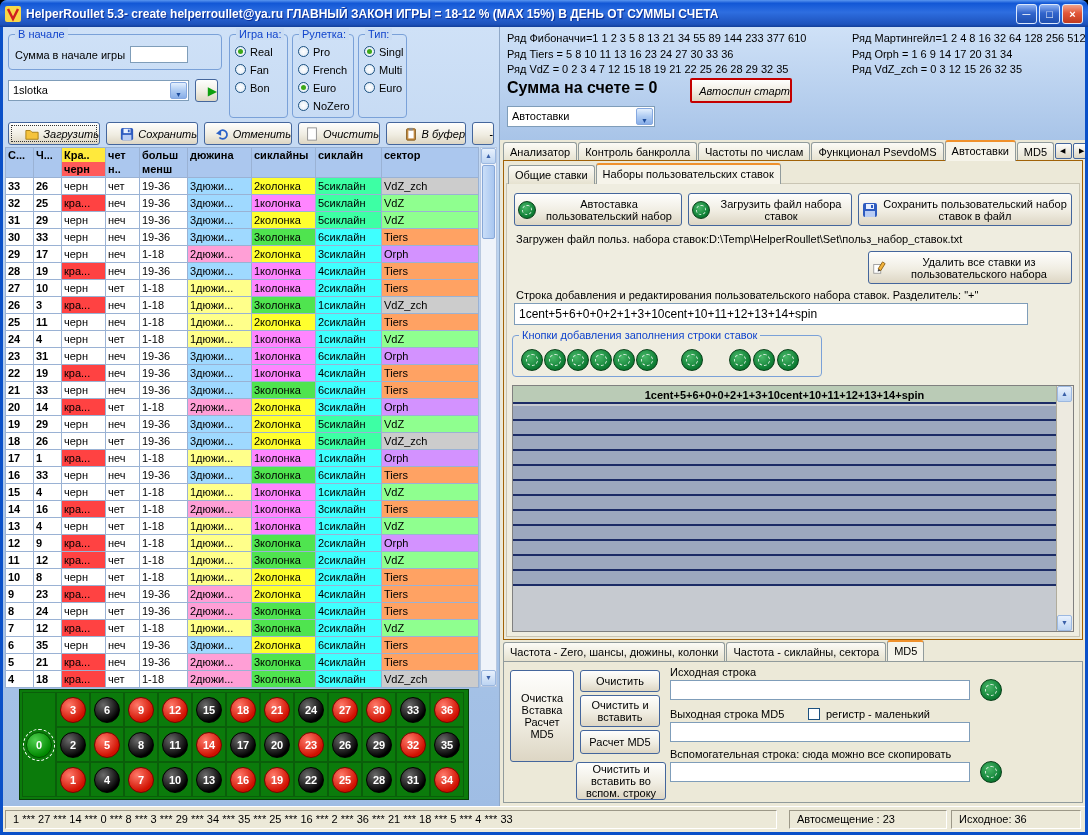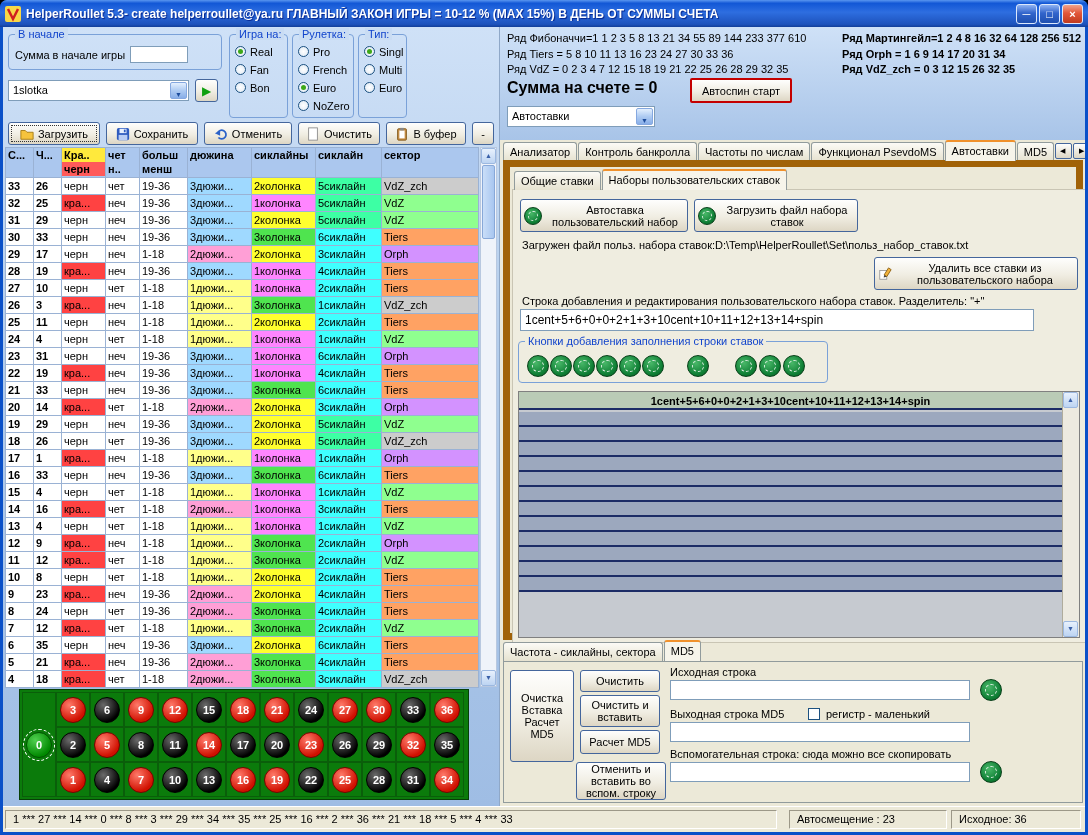--- a/index.html
+++ b/index.html
@@ -32,21 +32,21 @@
   .start-row { display:flex; align-items:center; gap:5px; padding:11px 5px 0 6px; }
   .start-input { width:58px; height:17px; border:1px solid #7F9DB9; background:#fff; font-family:inherit; font-size:11px; }
 
   .combo { position:relative; height:21px; background:#fff; border:1px solid #7F9DB9; font-size:11px; line-height:19px; padding-left:4px; white-space:nowrap; overflow:hidden; }
   .combo-arrow { position:absolute; right:1px; top:1px; width:17px; height:17px; border:1px solid #85A8E0; border-radius:2px;
     background:linear-gradient(180deg,#E4F0FE,#AECBF2 50%,#88AEE8); }
   .combo-arrow::after { content:"▼"; position:absolute; left:4px; top:2px; font-size:7px; color:#1D4C9C; }
   #slot-combo { position:absolute; left:5px; top:53px; width:181px; }
 
   .xp-btn { border:1px solid #44669C; border-radius:3px; background:linear-gradient(180deg,#FEFEFD,#F0EDE2 55%,#DDD6C4);
-    font-family:inherit; font-size:11px; color:#000; display:flex; align-items:center; justify-content:center; gap:4px; cursor:default; }
+    font-family:inherit; font-size:11px; color:#000; display:flex; align-items:center; justify-content:flex-end; gap:4px; cursor:default;font-style:italic; }
   #play-btn { position:absolute; left:192px; top:52px; width:23px; height:23px; }
   #play-btn::after { content:"▶"; color:#0FA00F; font-size:12px; }
 
   #grp-game { left:226px; top:7px; width:59px; height:84px; }
   #grp-roulette { left:289px; top:7px; width:62px; height:84px; }
   #grp-type { left:355px; top:7px; width:49px; height:84px; }
   .radio-col { padding:9px 3px 0 5px; display:flex; flex-direction:column; gap:3px; }
   .radio-row { display:flex; align-items:center; gap:4px; height:15px; }
   .radio { width:11px; height:11px; border-radius:50%; border:1px solid #1C5180; background:radial-gradient(#ffffff,#DCE8F4); flex:none; position:relative; }
   .radio.on::after { content:""; position:absolute; left:2px; top:2px; width:5px; height:5px; border-radius:50%; background:#3DA818; }
@@ -80,21 +80,21 @@
   .num-chip { width:26px; height:26px; border-radius:50%; color:#fff; font-weight:bold; font-size:11px; display:flex; align-items:center; justify-content:center; }
   .redc { background:radial-gradient(circle at 35% 30%,#FF7A6A,#D01000 70%); border:1px solid #7A0000; }
   .blackc { background:radial-gradient(circle at 35% 30%,#6A6A6A,#000 72%); border:1px solid #000; }
   .zeroc { background:radial-gradient(circle at 35% 30%,#50D050,#008800 72%); border:1px solid #005500; outline:1px dashed #fff; outline-offset:2px; }
 
   
   .right-panel { position:absolute; left:496px; top:0; width:586px; height:779px; background:#ECE9D8; border-left:1px solid #8FA8C8; }
   .right-top { position:absolute; left:0; top:0; right:0; height:113px; background:linear-gradient(180deg,#CFE1F7,#A8C4E8); }
   .series { position:absolute; font-size:11px; line-height:15.5px; white-space:nowrap; }
   #series-col1 { left:7px; top:4px; }
-  #series-col2 { left:342px; top:4px;font-weight:bold; }
+  #series-col2 { left:352px; top:4px; }
   .balance { position:absolute; left:7px; top:52px; font-size:16px; font-weight:bold; }
   #autobets-combo { position:absolute; left:7px; top:79px; width:148px; }
   #autospin { position:absolute; left:190px; top:51px; width:102px; height:25px; border:2px solid #C40000; border-radius:2px; }
   .delay-panel { position:absolute; left:296px; top:47px; width:262px; height:40px; border:1px solid #A0B4C8; box-shadow:inset 1px 1px 0 #FFFFFF; }
   .delay-label { position:absolute; left:6px; top:5px; width:80px; font-size:11px; line-height:14px; }
   .spinner { position:absolute; left:90px; top:3px; width:58px; height:32px; background:#fff; border:1px solid #7F9DB9; }
   .spin-value { position:absolute; left:2px; top:5px; width:36px; border:none; font-family:inherit; font-size:15px; font-weight:bold; }
   .spin-btn { position:absolute; right:1px; width:16px; height:14px; border:1px solid #85A8E0; border-radius:2px; background:linear-gradient(180deg,#E4F0FE,#AECBF2 50%,#88AEE8); }
   .spin-btn.up{top:1px;} .spin-btn.down{bottom:1px;}
   .spin-btn.up::after{content:"▲"; position:absolute; left:4px; top:2px; font-size:6px; color:#1D4C9C;}
@@ -102,21 +102,21 @@
 
   .tabs-row { position:absolute; left:3px; top:113px; width:580px; height:21px; display:flex; align-items:flex-end; }
   .tab { height:19px; line-height:18px; padding:0 6px; border:1px solid #919B9C; border-bottom:none; border-radius:3px 3px 0 0;
     background:linear-gradient(180deg,#FCFBF6,#E6E2D0); margin-right:1px; font-size:11px; white-space:nowrap; }
   .tab.active { background:#F6F4EA; border-top:2px solid #F0912C; height:21px; line-height:19px; position:relative; z-index:2; }
   .tab-scrolls { margin-left:auto; display:flex; gap:1px; margin-bottom:2px; }
   .tsc { width:17px; height:16px; position:relative; border:1px solid #44669C; border-radius:2px; background:linear-gradient(180deg,#FEFEFD,#DDD6C4); }
   .tsc.left::after { content:"◀"; position:absolute; left:4px; top:3px; font-size:7px; }
   .tsc.right::after { content:"▶"; position:absolute; left:5px; top:3px; font-size:7px; }
 
-  .tab-page { position:absolute; left:3px; top:133px; width:580px; height:480px; background:#ECE9D8; border:7px solid #a16207;padding-left:48px; }
+  .tab-page { position:absolute; left:3px; top:133px; width:580px; height:480px; background:#ECE9D8; border:1px solid #a16207;padding-left:48px; }
   .sub-page { position:absolute; left:2px; top:22px; width:574px; height:454px; border:1px solid #C9C5B4; background:#EFEDE0; }
   .subtabs { position:absolute; left:4px; top:2px; display:flex; align-items:flex-end; height:21px; }
 
   .pbtn { position:absolute; border:1px solid #44669C; border-radius:3px; background:linear-gradient(180deg,#FEFEFD,#F0EDE2 55%,#DDD6C4);
     display:flex; align-items:center; gap:4px; padding:1px 3px; font-size:11px; line-height:12px; text-align:center; }
   .pbtn .pbtn-text { flex:1; }
   #pb1 { left:10px; top:32px; width:168px; height:33px; }
   #pb2 { left:184px; top:32px; width:164px; height:33px; }
   #pb3 { left:354px; top:32px; width:214px; height:33px; }
   #pb4 { left:10px; top:90px; width:168px; height:33px; }
@@ -171,21 +171,21 @@
 </head>
 <body>
 
 <div class="window">
 
   <div class="titlebar">
     <svg class="app-icon" width="16" height="16" viewBox="0 0 16 16">
       <rect width="16" height="16" rx="2" fill="#F8D848"></rect>
       <path d="M3 3 L8 13 L13 3" stroke="#D02020" stroke-width="2.5" fill="none"></path>
     </svg>
-    <div class="title-text">HelperRoullet 5.3- create helperroullet@ya.ru ГЛАВНЫЙ ЗАКОН ИГРЫ = 10-12 % (MAX 15%) В ДЕНЬ ОТ СУММЫ СЧЕТА</div>
+    <div class="title-text">HelperRoullet 5.3- create helperroullet@ya.ru ГЛАВНЫЙ ЗАКОН ИГРЫ = 18-12 % (MAX 15%) В ДЕНЬ ОТ СУММЫ СЧЕТА</div>
     <div class="tb-btns">
       <div class="tb-btn">
           <span>─</span>
         </div>
       <div class="tb-btn">
           <span>□</span>
         </div>
       <div class="tb-btn close">
           <span>×</span>
         </div>
@@ -854,20 +854,29 @@
         </div>
 
         <button class="pbtn" id="pb1">
           <span class="chip-ico"></span>
           <span class="pbtn-text">Автоставка пользовательский набор</span>
         </button>
         <button class="pbtn" id="pb2">
           <span class="chip-ico"></span>
           <span class="pbtn-text">Загрузить файл набора ставок</span>
         </button>
+        <button class="pbtn" id="pb3">
+          <svg class="ico" width="16" height="16" viewBox="0 0 16 16">
+              <rect x="1" y="1" width="14" height="14" rx="2" fill="#2E5BBF"></rect>
+              <rect x="4" y="2" width="8" height="5" fill="#E8F0FF"></rect>
+              <rect x="9" y="3" width="2" height="3" fill="#2E5BBF"></rect>
+              <rect x="3" y="9" width="10" height="6" fill="#B8CCF4"></rect>
+            </svg>
+          <span class="pbtn-text">Сохранить пользовательский набор ставок в файл</span>
+        </button>
 
         <div class="file-text">Загружен файл польз. набора ставок:D:\Temp\HelperRoullet\Set\польз_набор_ставок.txt</div>
 
         <button class="pbtn" id="pb6">
           <svg class="ico" width="14" height="14" viewBox="0 0 16 16">
               <rect x="2" y="4" width="8" height="10" fill="#FFF" stroke="#999"></rect>
               <polygon points="7,9 12,1 15,3 10,11" fill="#F2B33C" stroke="#8A5E10"></polygon>
               <polygon points="7,9 10,11 6.5,12" fill="#444"></polygon>
             </svg>
           <span class="pbtn-text">Удалить все ставки из пользовательского набора</span>
@@ -907,39 +916,40 @@
               <div class="list-row"></div>
             </div>
           <div class="list-scroll">
             <div class="sb-arrow up"></div>
             <div class="sb-arrow down"></div>
           </div>
         </div>
       </div>
 
       <div class="btabs">
+        <div class="tab">Частота - Zero, шансы, дюжины, колонки</div>
         <div class="tab">Частота - сиклайны, сектора</div>
         <div class="tab active">MD5</div>
       </div>
 
       <div class="md5-panel">
         <button class="pbtn md5-big">
           <span class="pbtn-text">Очистка Вставка Расчет MD5</span>
         </button>
         <button class="pbtn md5-clear">
           <span class="pbtn-text">Очистить</span>
         </button>
         <button class="pbtn md5-clearpaste">
           <span class="pbtn-text">Очистить и вставить</span>
         </button>
         <button class="pbtn md5-calc">
           <span class="pbtn-text">Расчет MD5</span>
         </button>
         <button class="pbtn md5-clearpaste-aux">
-          <span class="pbtn-text">Отменить и вставить во вспом. строку</span>
+          <span class="pbtn-text">Очистить и вставить во вспом. строку</span>
         </button>
 
         <div class="md5-label" style="left:166px; top:4px;">Исходная строка</div>
         <input class="md5-input" style="left: 166px; top: 18px;" value="">
         <span class="chip-btn md5-chip" style="left:476px; top:17px;"></span>
 
         <div class="md5-label" style="left:166px; top:46px;">Выходная строка MD5</div>
         <span class="cb" style="left:304px; top:46px;"></span>
         <div class="md5-label" style="left:322px; top:46px;">регистр  - маленький</div>
         <input class="md5-input" style="left: 166px; top: 60px;" value="">

